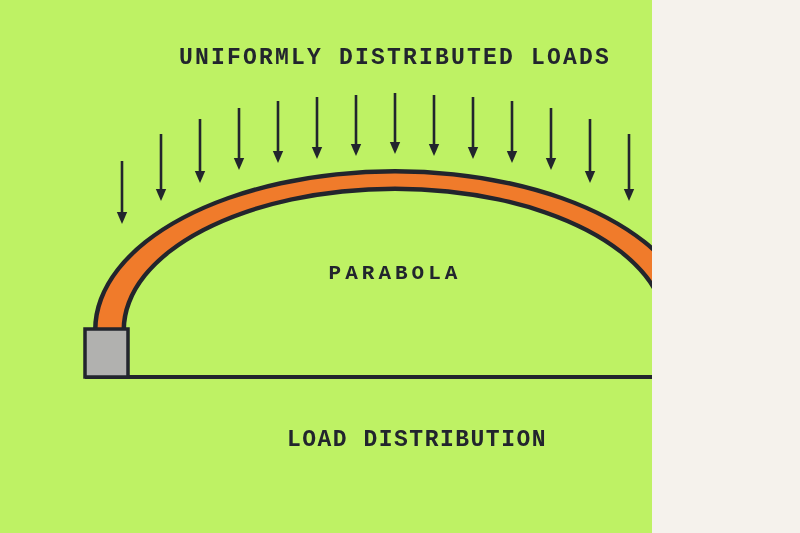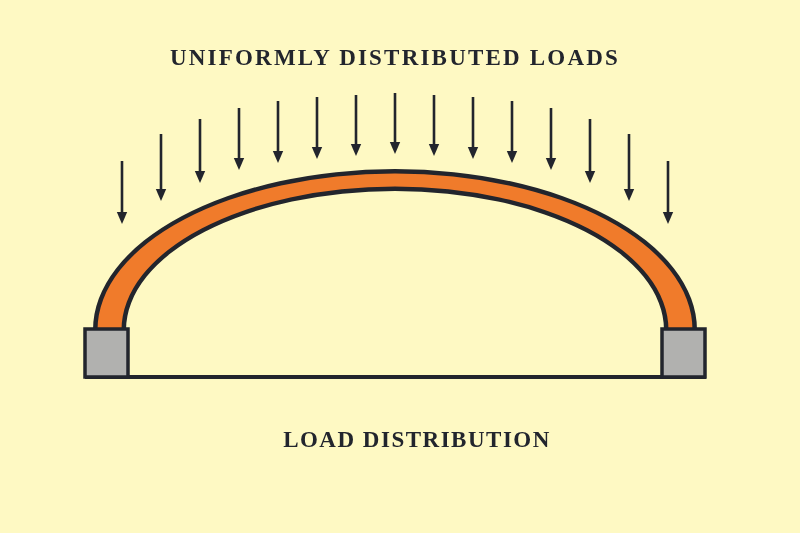--- a/index.html
+++ b/index.html
@@ -2,25 +2,25 @@
 <html><head>
 <meta charset="utf-8">
 <style>
   html, body {
     margin: 0;
     padding: 0;
     background: #f5f2ec;
   }
   #stage {
     position: relative;
-    width: 800px;
+    width: 652px;
     height: 533px;
-    background: #fef9c3;
+    background: #bef264;
     overflow: hidden;
-    font-family: Liberation Serif, serif;
+    font-family: Liberation Mono, monospace;
   }
   #diagram-svg {
     position: absolute;
     left: 0;
     top: 0;
     width: 800px;
     height: 533px;
     display: block;
   }
   .label {
@@ -115,16 +115,17 @@
       </g>
       <g>
         <line x1="668" y1="161" x2="668" y2="215" stroke="#22252d" stroke-width="2.6"></line>
         <polygon points="668,224 662.8,212 673.2,212" fill="#22252d"></polygon>
       </g>
       <line x1="85" y1="377" x2="706" y2="377" stroke="#22252d" stroke-width="4"></line>
       <rect x="85" y="329" width="43" height="48" fill="#b1b1af" stroke="#22252d" stroke-width="3.5"></rect>
       <rect x="662" y="329" width="43" height="48" fill="#b1b1af" stroke="#22252d" stroke-width="3.5"></rect>
     </svg>
   <div id="title" class="label">UNIFORMLY DISTRIBUTED LOADS</div>
+  <div id="arch-label" class="label">PARABOLA</div>
   <div id="caption" class="label">
     <div>LOAD DISTRIBUTION</div>
   </div>
 </div>
 
 </body></html>

